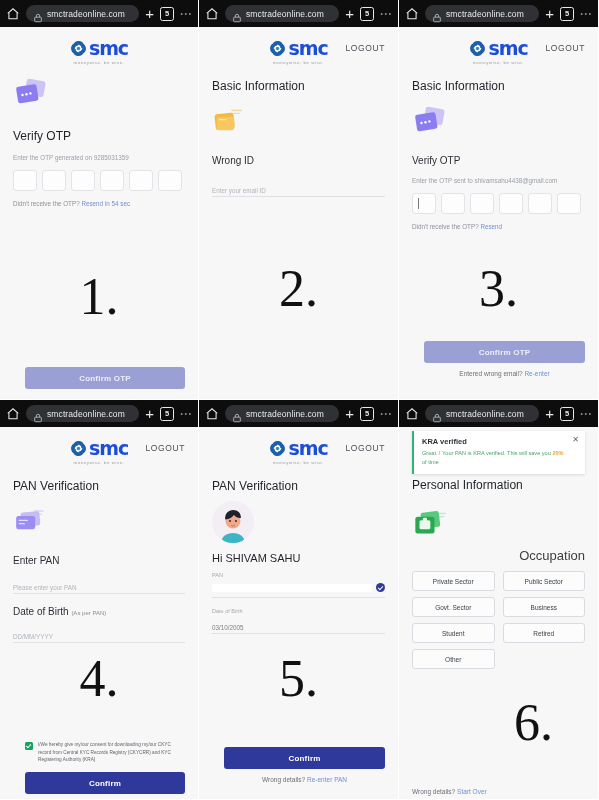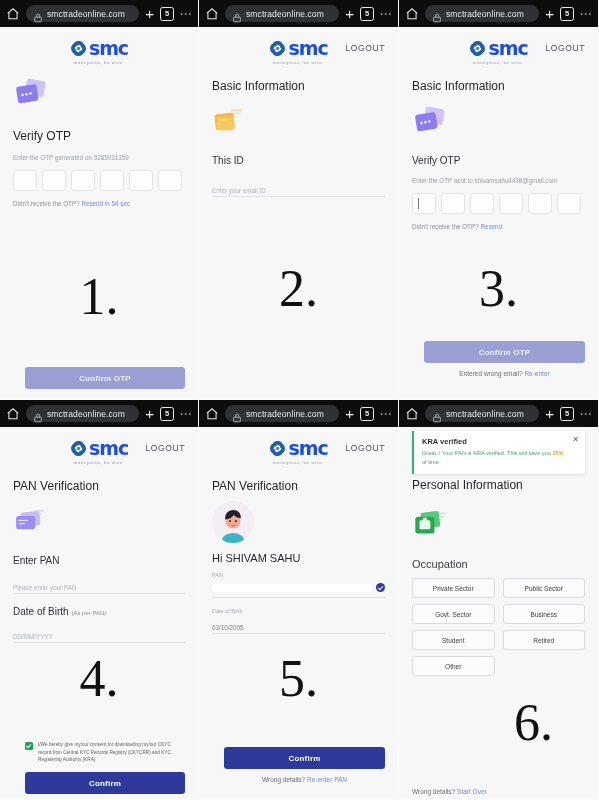--- a/index.html
+++ b/index.html
@@ -67,21 +67,21 @@
   .tick:after{content:"";position:absolute;left:2.6px;top:1.8px;width:2px;height:4px;border:solid #fff;border-width:0 1.1px 1.1px 0;transform:rotate(42deg);}
   .panfill{height:8px;background:#ffffff;border-radius:2px;flex:1 1 auto;margin-right:4px;}
 
   
   .toast{margin-top:4px;background:#ffffff;border-left:2.5px solid #2bb673;box-shadow:0 1px 3px rgba(0,0,0,.12);padding:6px 7px 7px 8px;position:relative;}
   .toast-title{font-size:7.5px;color:#2b2f35;font-weight:700;}
   .toast-body{font-size:5.6px;color:#4da06f;line-height:1.65;margin-top:3px;padding-right:12px;}
   .toast-body b{color:#e8a33d;font-weight:700;}
   .toast-x{position:absolute;right:6px;top:5px;font-size:8px;color:#5f6368;line-height:1;}
 
-  .occ-label{font-size:11px;color:#3c4043;margin-top:10px;}
+  .occ-label{font-size:13px;color:#3c4043;text-align:right;}
   .occ-grid{display:grid;grid-template-columns:1fr 1fr;gap:6px 8px;margin-top:8px;}
   .occ-chip{height:18px;border:1px solid #d8dbdf;border-radius:3px;background:#fcfcfd;display:flex;align-items:center;justify-content:center;font-size:6.5px;color:#3c4043;}
 </style>
 </head>
 <body>
 
 <div class="grid">
 
   <div class="panel">
     <div class="chrome">
@@ -211,21 +211,21 @@
       <div class="illus">
         <svg viewBox="0 0 48 40" width="38" height="32">
           <rect x="24" y="3" width="14" height="2" rx="1" fill="#f6d7a8"></rect>
           <rect x="26" y="7" width="10" height="1.6" rx=".8" fill="#f6d7a8"></rect>
           <rect x="4" y="8" width="24" height="20" rx="3" fill="#f4b942" transform="rotate(-6 16 18)"></rect>
           <rect x="6" y="12" width="22" height="17" rx="3" fill="#f7c860"></rect>
           <rect x="9" y="15" width="9" height="1.6" rx=".8" fill="#fae6b8"></rect>
         </svg>
       </div>
 
-      <div class="sublabel">This ID</div>
+      <div class="sublabel">Wrong ID</div>
 
       <div class="fieldline" style="margin-top:13px">
         <span class="fieldtxt">Enter your email ID</span>
       </div>
 
       <div class="bignum" style="top:232px">2.</div>
 
     </div>
   </div>
 

